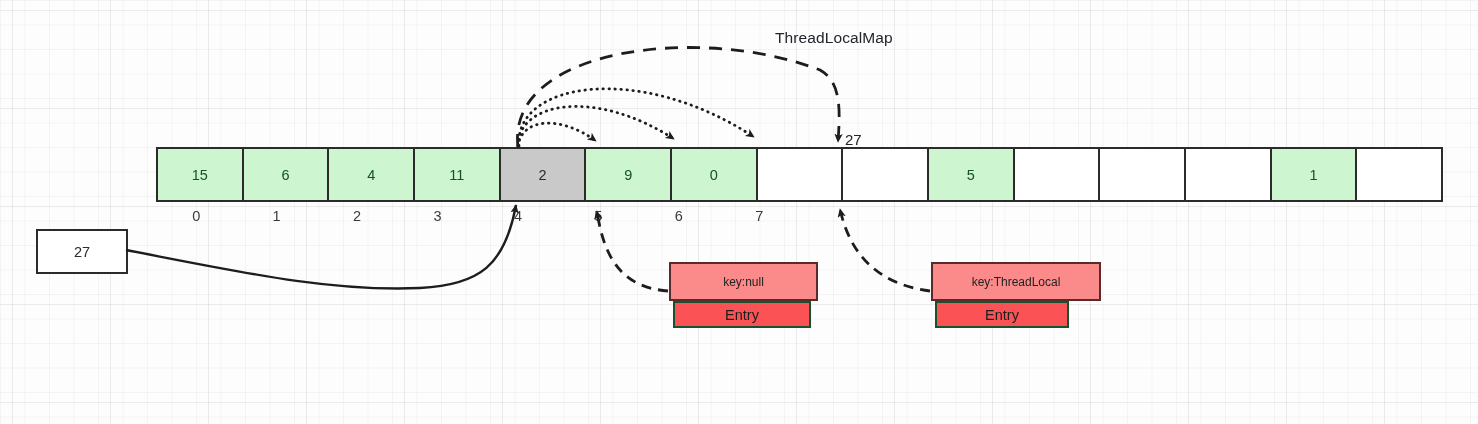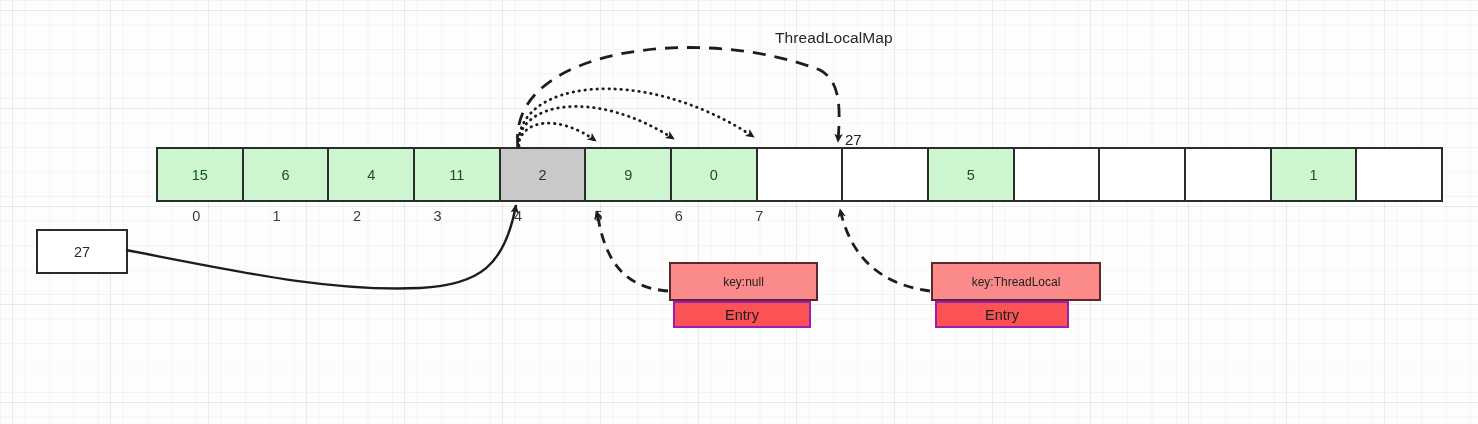--- a/index.html
+++ b/index.html
@@ -140,21 +140,21 @@
     display: flex;
     align-items: center;
     justify-content: center;
     font-size: 12px;
     color: #222;
     white-space: nowrap;
   }
   .entry-field.second { border-top: none; }
   .entry-label {
     box-sizing: border-box;
-    border: 2px solid #a21caf;
+    border: 2px solid #14532d;
     background: #fb5355;
     height: 27px;
     display: flex;
     align-items: center;
     justify-content: center;
     font-size: 14.5px;
     color: #1d1d1d;
     margin: 0 auto;
   }
   #entry-null  { left: 669px; top: 262px; width: 149px; }

